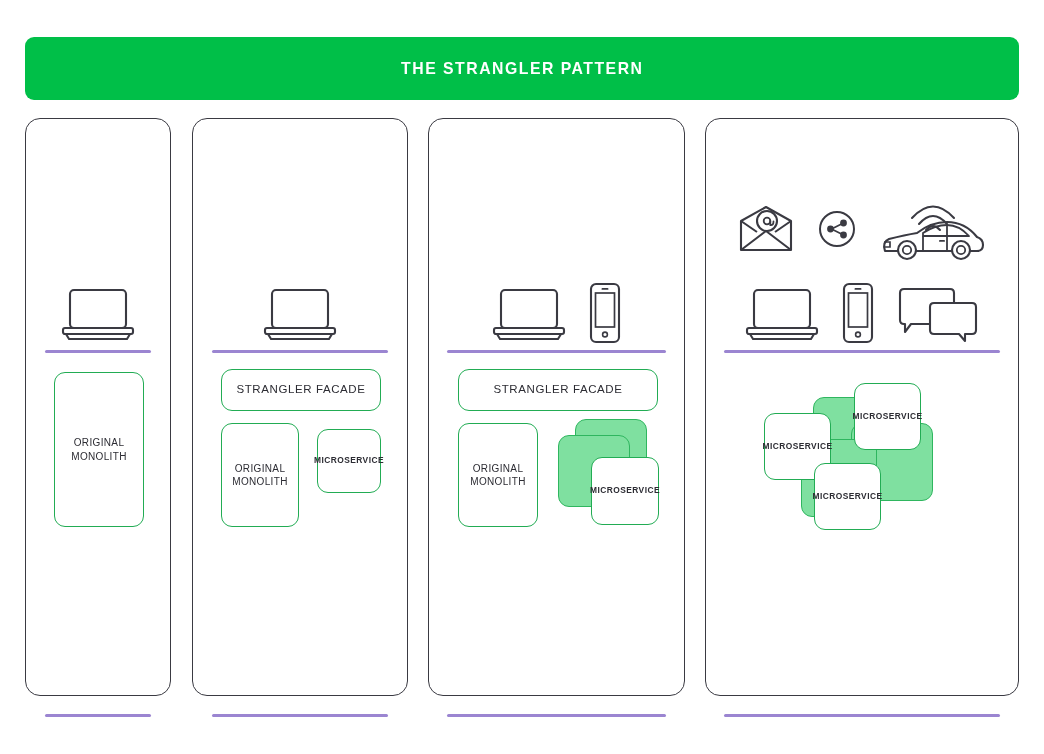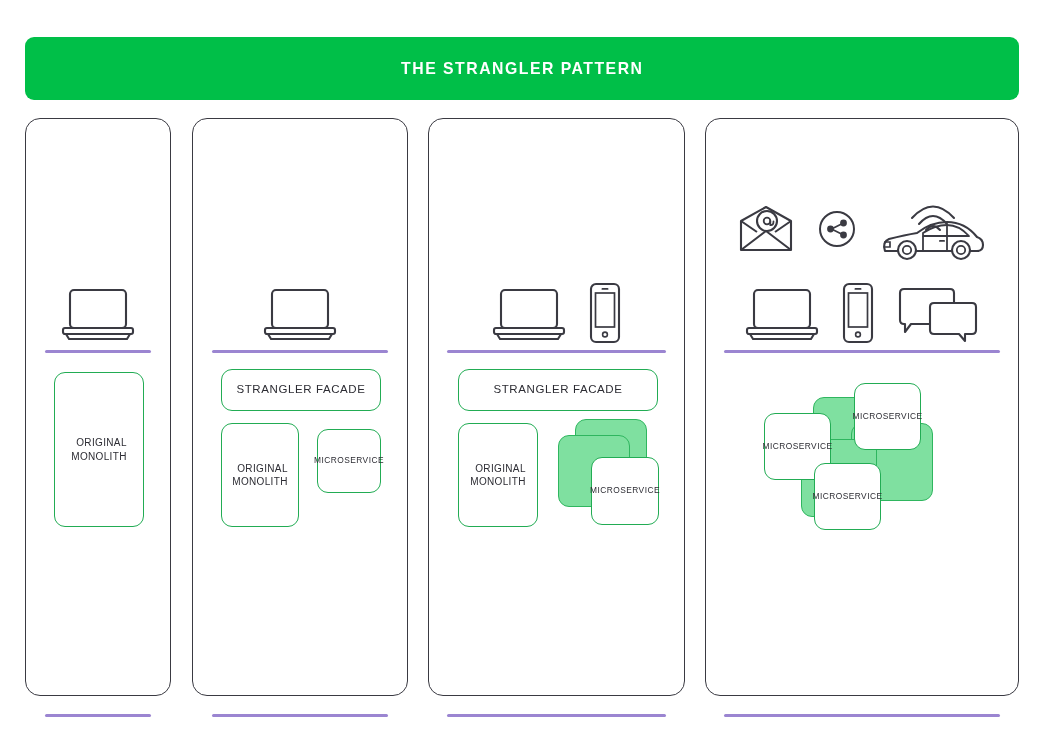--- a/index.html
+++ b/index.html
@@ -92,36 +92,36 @@
     height: 330px;
   }
   .box {
     position: absolute;
     border: 1.7px solid #22ac54;
     border-radius: 11px;
     background: #ffffff;
     display: flex;
     align-items: center;
     justify-content: center;
-    text-align: right;
+    text-align: center;
     color: #2c2c33;
   }
   .box.filled {
     background: #7fe0a0;
     border-color: #2fb65f;
   }
   .box-label {
     font-size: 10px;
     line-height: 1.35;
     letter-spacing: 0.35px;
     color: #2c2c33;
   }
   .box-label.small {
     font-size: 8.4px;
-    font-weight: normal;
+    font-weight: bold;
     letter-spacing: 0.45px;
   }
   .box-label.facade { font-size: 11.5px; letter-spacing: 0.6px; }
 
   
   #p1-monolith { left: 28px; top: 1px;  width: 90px;  height: 155px; }
 
   
   #p2-facade   { left: 28px; top: -2px; width: 160px; height: 42px; }
   #p2-monolith { left: 28px; top: 52px; width: 78px;  height: 104px; }

